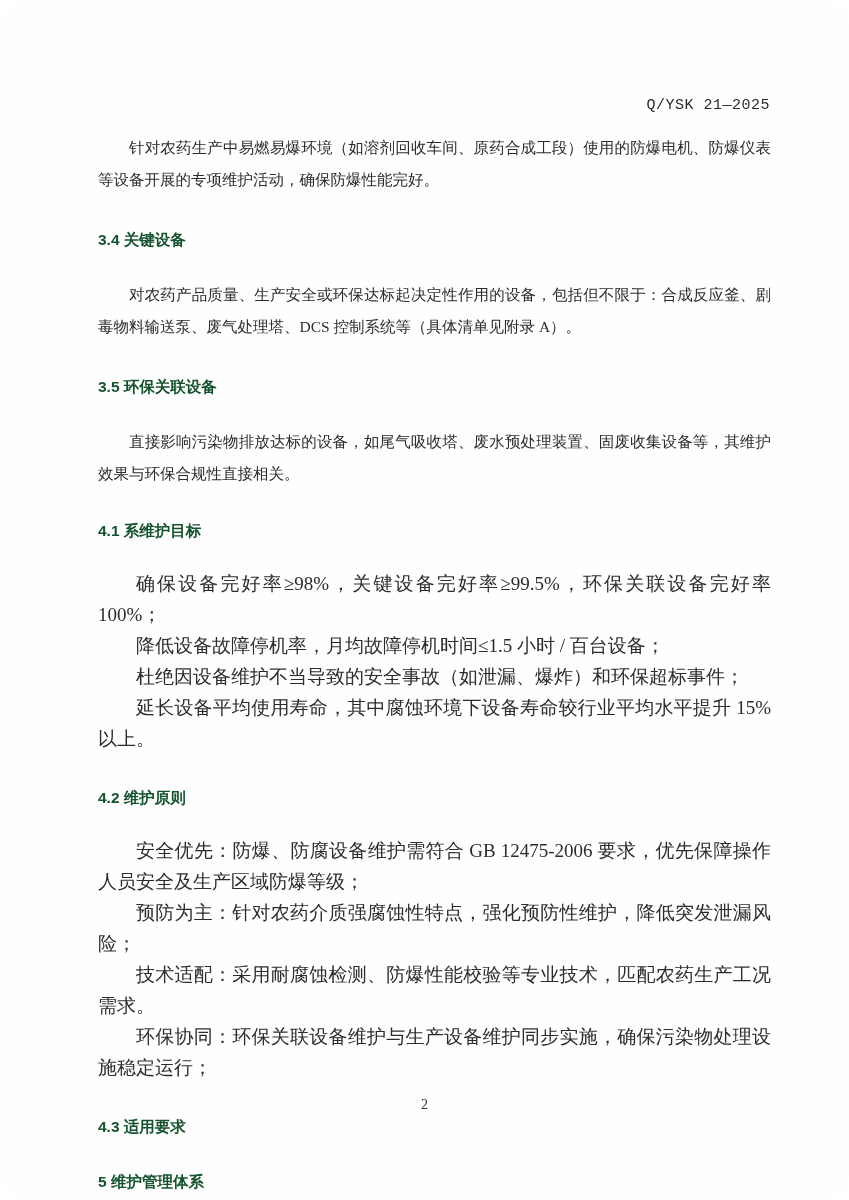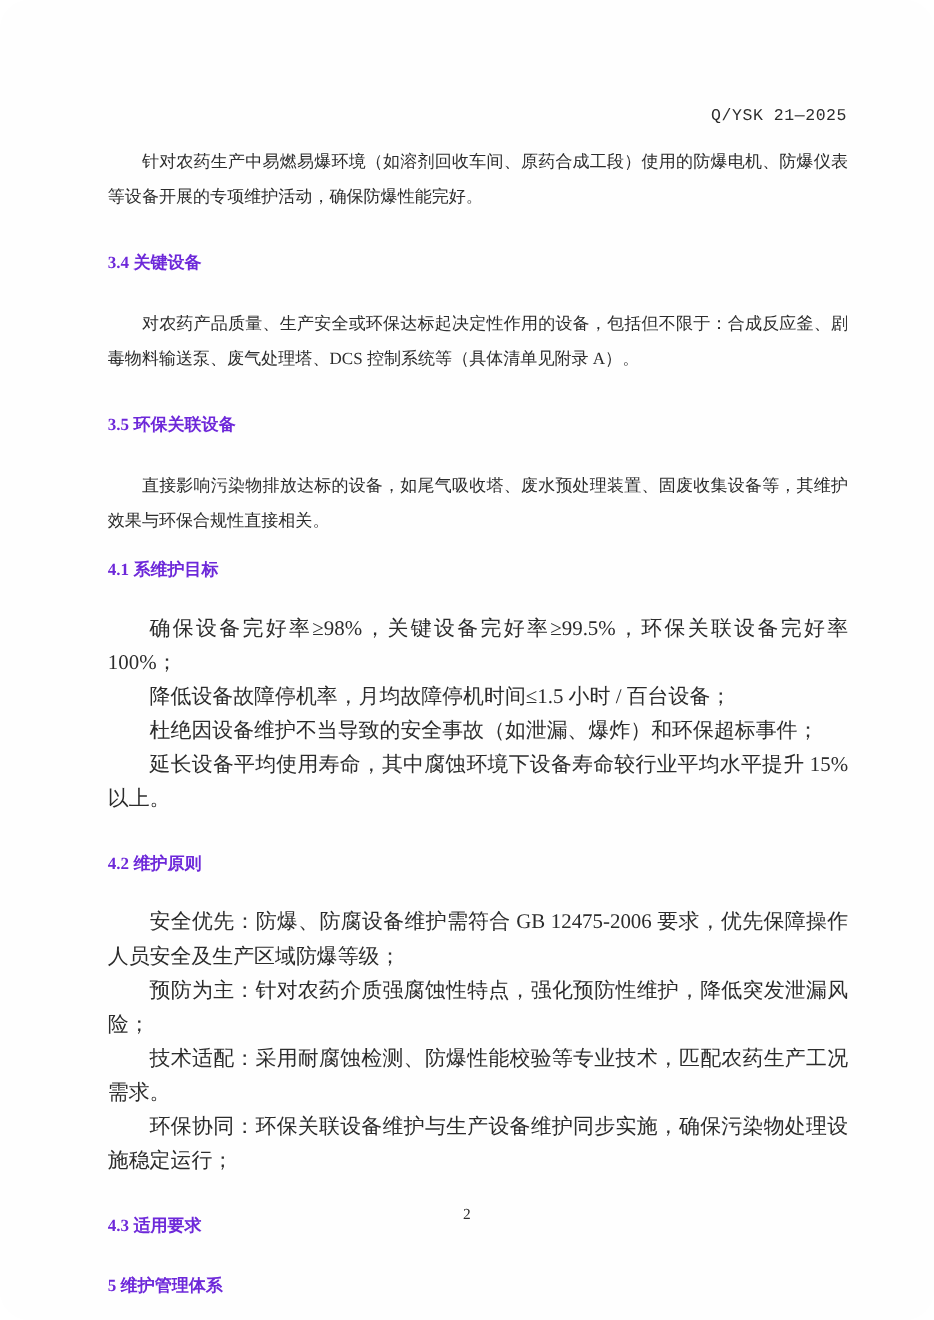--- a/index.html
+++ b/index.html
@@ -41,31 +41,31 @@
     margin: 0;
   }
   .line-item {
     font-size: 19px;
     line-height: 31px;
     text-align: justify;
     text-indent: 2em;
     margin: 0;
   }
   .heading {
-    font-family: Liberation Serif, serif;
+    font-family: Liberation Sans, sans-serif;
     font-weight: bold;
     font-size: 15.5px;
     line-height: 22px;
     margin: 0;
-    color: #6d28d9;
+    color: #14532d;
   }
   .mt-sec     { margin-top: 33px; }
   .mt-para    { margin-top: 28px; }
   .mt-chapter { margin-top: 50px; }
-  .mt-sub     { margin-top: 18px; }
+  .mt-sub     { margin-top: 30px; }
   .mt-list    { margin-top: 26px; }
   .page-number {
     position: absolute;
     top: 1097px;
     left: 0;
     width: 849px;
     text-align: center;
     font-size: 14px;
     color: #2c2c2c;
     font-family: "Liberation Serif", "DejaVu Serif", serif;

